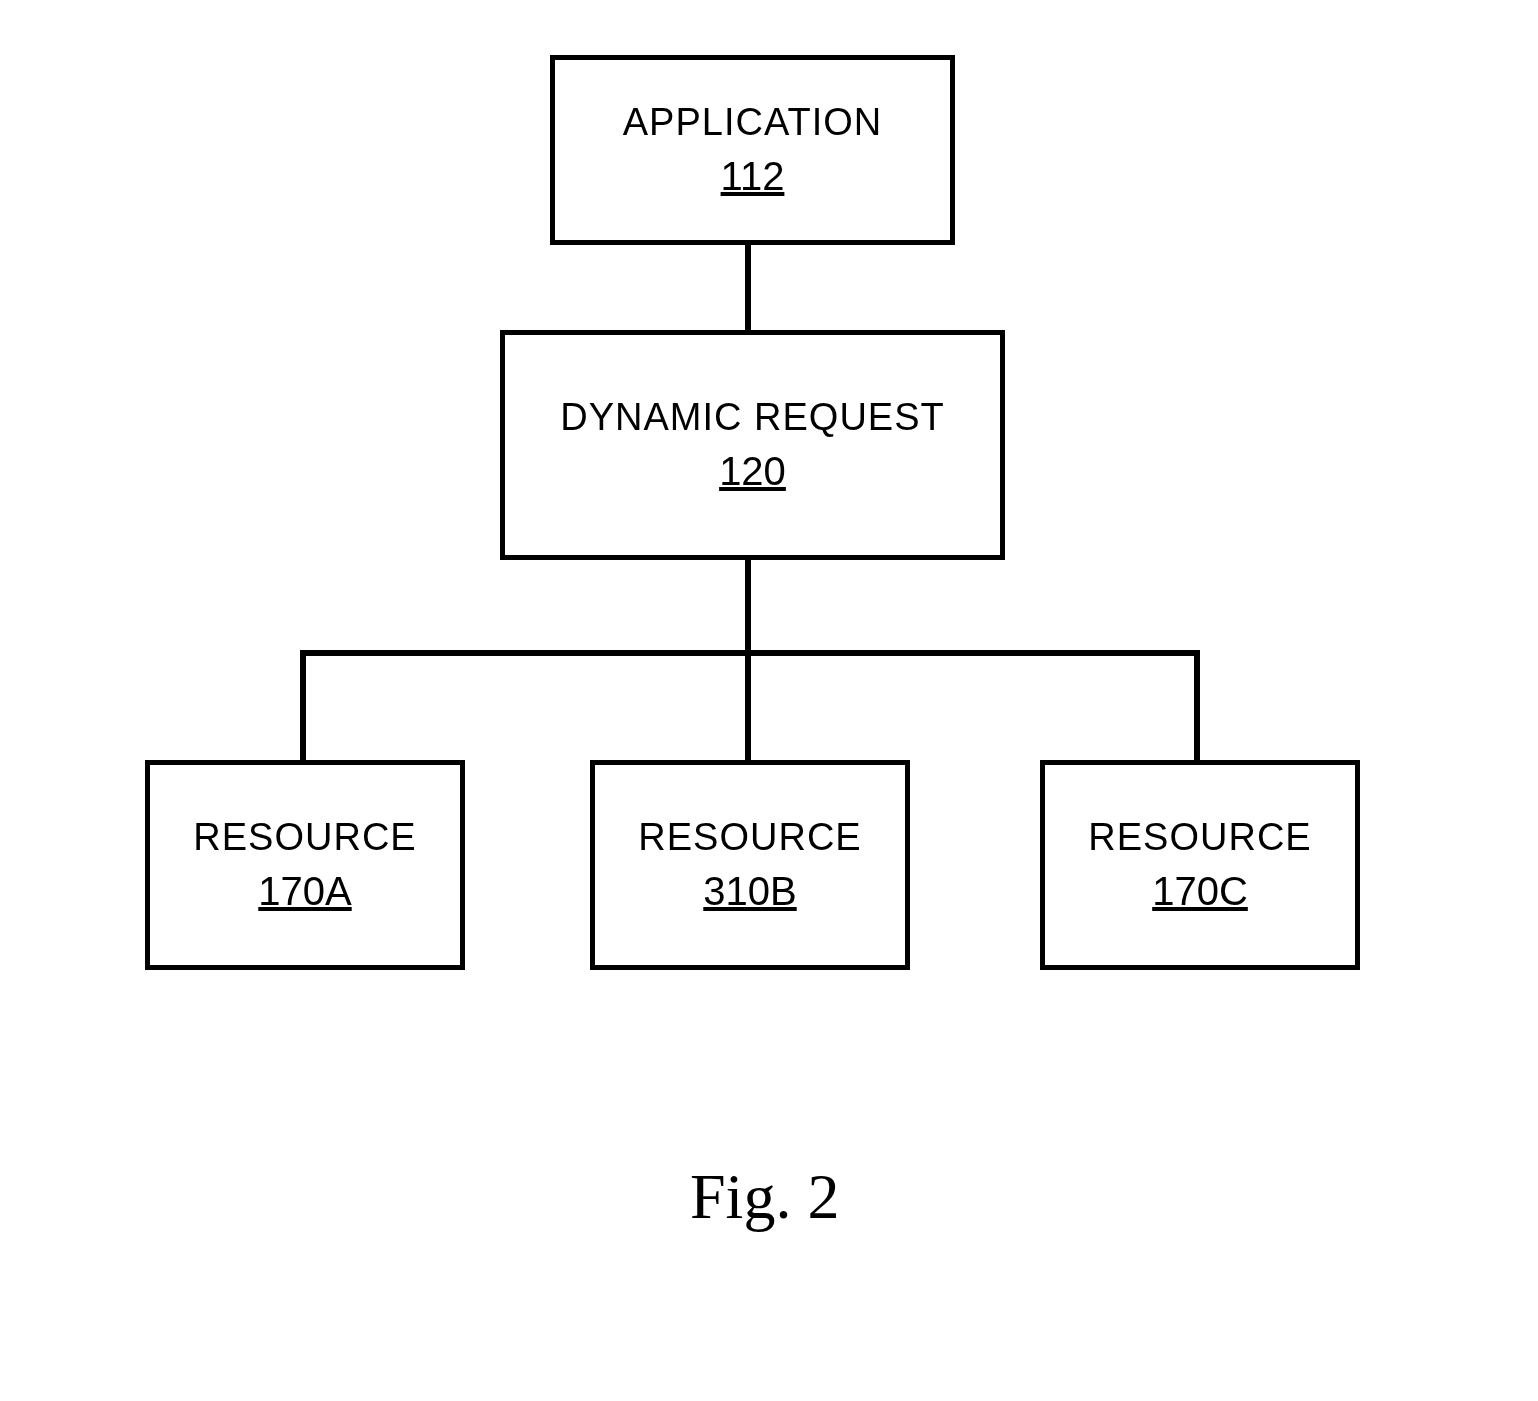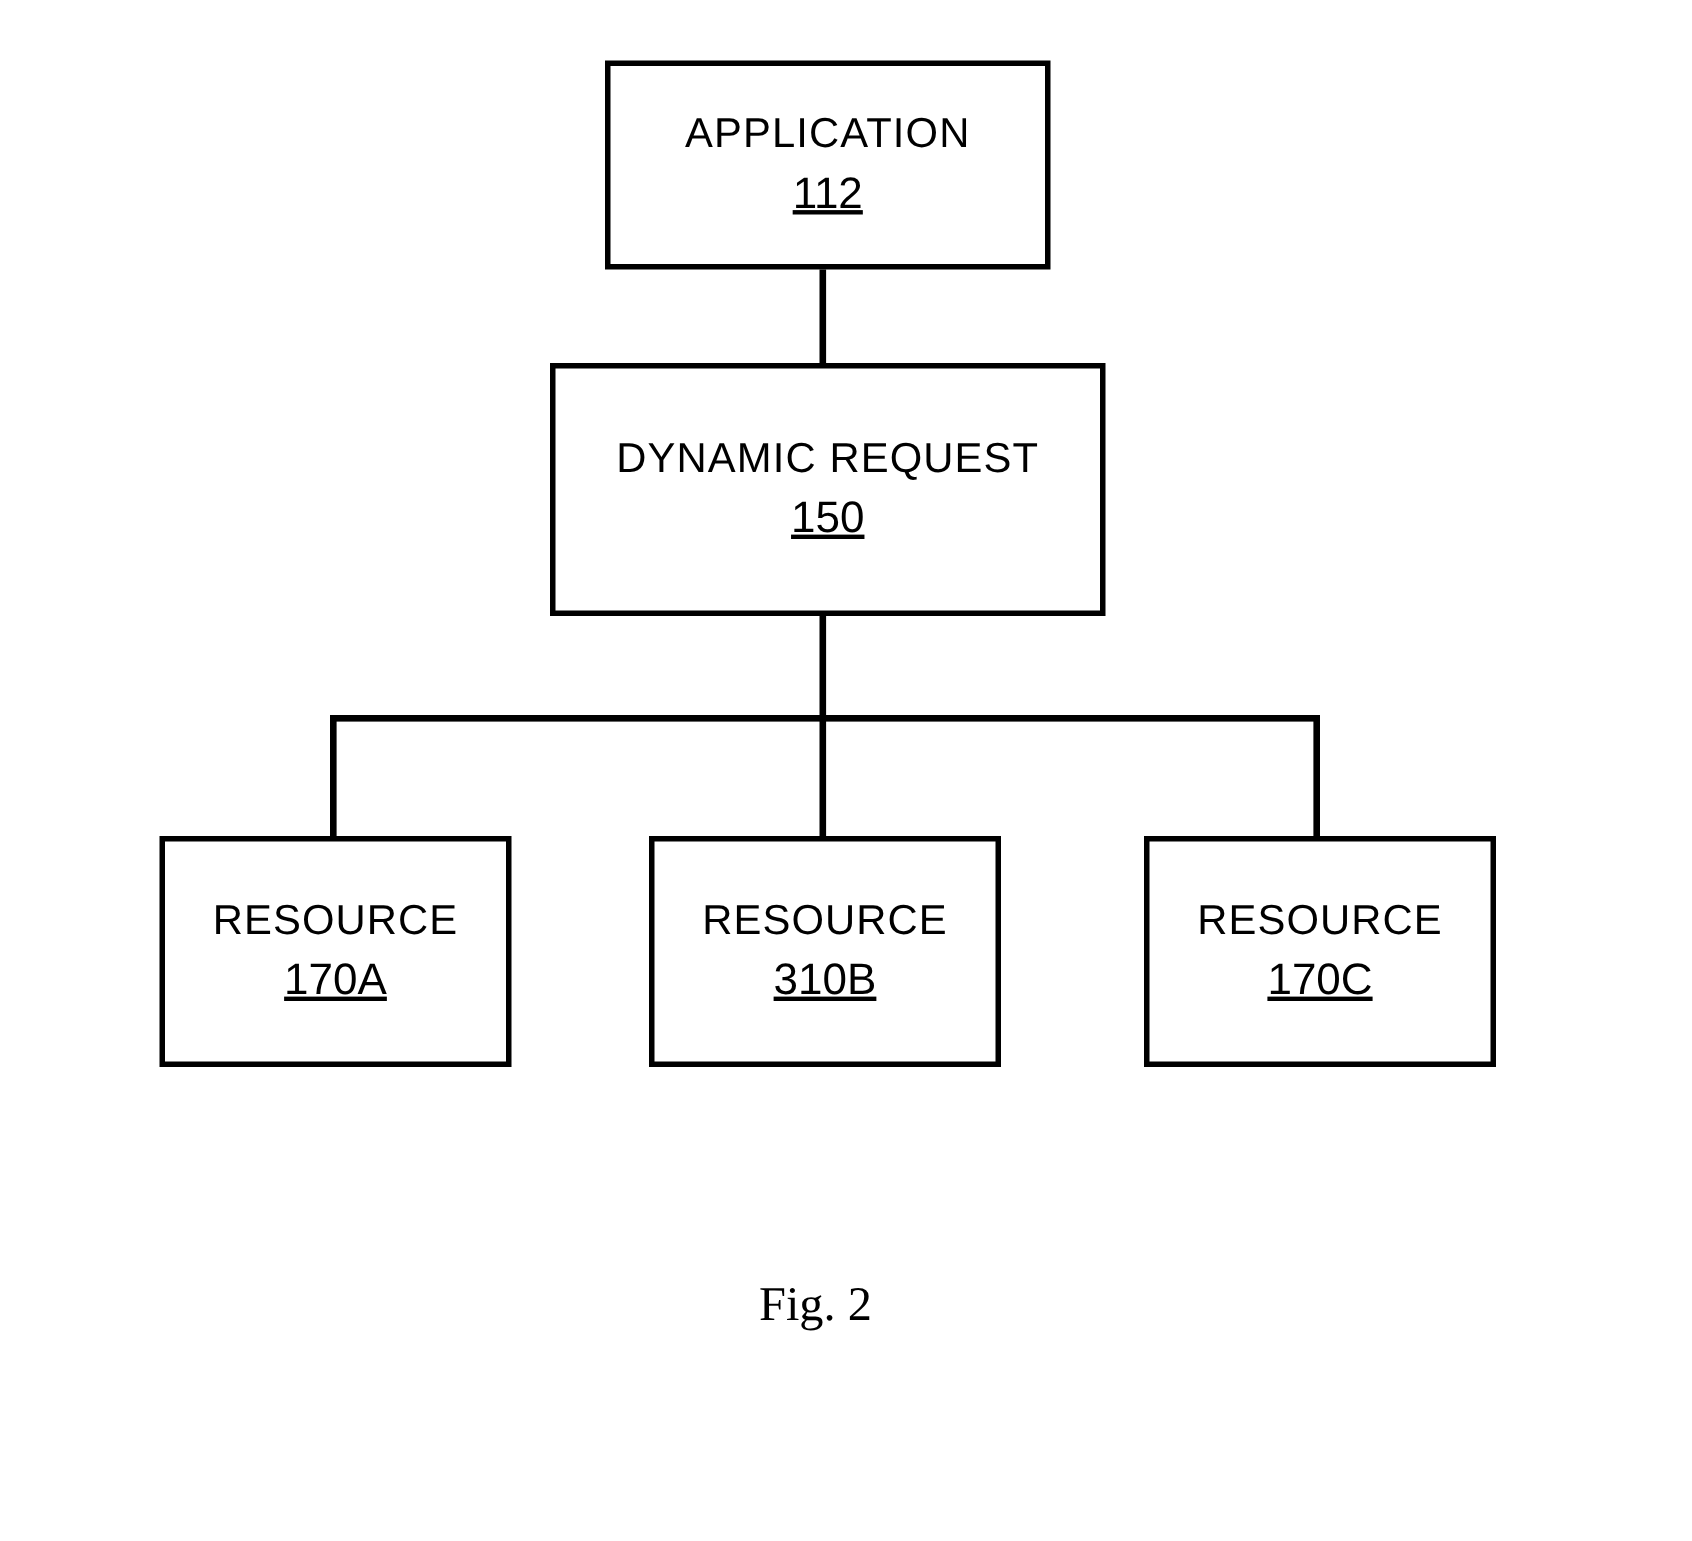--- a/index.html
+++ b/index.html
@@ -36,39 +36,39 @@
   }
   .line {
     position: absolute;
     background: #000;
   }
   .vline { width: 6px; }
   .hline { height: 6px; }
 
   .figcaption {
     position: absolute;
-    font-size: 44px;
+    font-size: 64px;
     font-family: "Times New Roman", Times, serif;
   }
 </style>
 </head>
 <body>
 
 <div class="canvas">
 
   <div class="box" style="left:550px; top:55px; width:395px; height:180px;">
     <div class="title">APPLICATION</div>
     <div class="num">112</div>
   </div>
 
   <div class="line vline" style="left:745px; top:245px; height:85px;"></div>
 
   <div class="box" style="left:500px; top:330px; width:495px; height:220px;">
     <div class="title">DYNAMIC REQUEST</div>
-    <div class="num">150</div>
+    <div class="num">120</div>
   </div>
 
   <div class="line vline" style="left:745px; top:560px; height:95px;"></div>
 
   <div class="line hline" style="left:300px; top:650px; width:900px;"></div>
 
   <div class="line vline" style="left:300px; top:650px; height:110px;"></div>
 
   <div class="line vline" style="left:745px; top:650px; height:110px;"></div>
 

